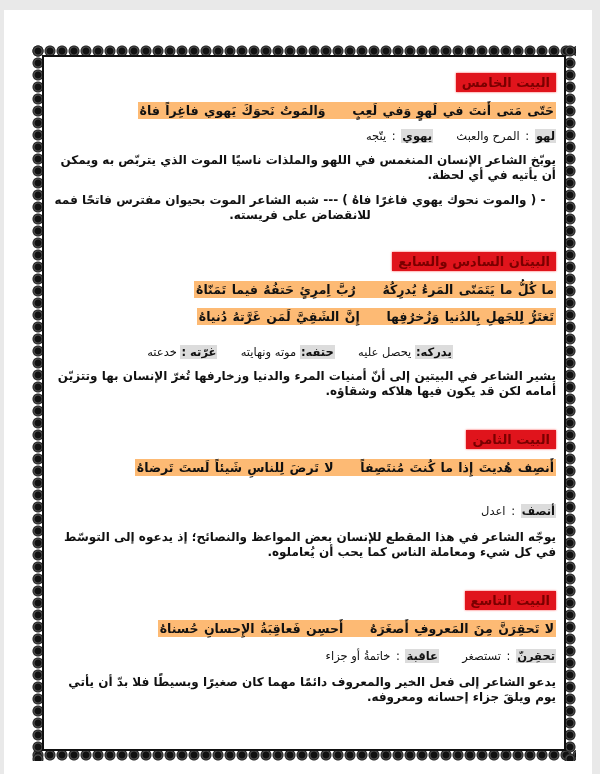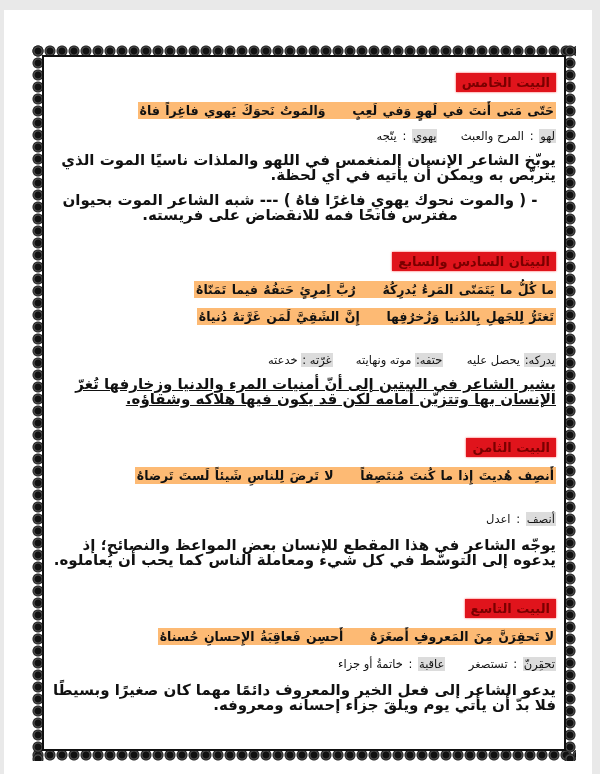--- a/index.html
+++ b/index.html
@@ -90,28 +90,28 @@
       font-size: 12.5px;
       padding: 1px 2px;
       white-space: pre;
       word-spacing: 1px;
     }
     .vocab {
       font-size: 11.5px;
     }
     .vocab .term {
       background: #dcdcdc;
-      font-weight: normal;
+      font-weight: bold;
       padding: 0 1px;
     }
     .vocab .sep { margin: 0 2px; }
     .vocab .gap { display: inline-block; width: 16px; }
     .para {
       font-weight: bold;
-      font-size: 15px;
+      font-size: 12px;
       line-height: 15px;
     }
   </style>
 </head>
 <body>
 
 <div class="page">
   <div class="frame">
     <div class="edge top"></div>
     <div class="edge bottom"></div>
@@ -135,28 +135,28 @@
     <p class="para" style="margin:10px 0 0 0;">يوبّخ الشاعر الإنسان المنغمس في اللهو والملذات ناسيًا الموت الذي يتربّص به ويمكن أن يأتيه في أي لحظة.</p>
     <p class="para" style="margin:10px 0 0 0;text-align:center;">- ( والموت نحوك يهوي فاغرًا فاهُ ) --- شبه الشاعر الموت بحيوان مفترس فاتحًا فمه للانقضاض على فريسته.</p>
   </div>
 
   <div class="section" style="margin-top:28px;">
     <span class="label">البيتان السادس والسابع</span>
     <div style="height:8px"></div>
     <span class="verse">ما كُلُّ ما يَتَمَنّى المَرءُ يُدرِكُهُ     رُبَّ اِمرِئٍ حَتفُهُ فيما تَمَنّاهُ</span>
     <div style="height:8px"></div>
     <span class="verse">تَغتَرُّ لِلجَهلِ بِالدُنيا وَزُخرُفِها     إِنَّ الشَقِيَّ لَمَن غَرَّتهُ دُنياهُ</span>
-    <div class="vocab" style="margin-top:28px;">
+    <div class="vocab" style="margin-top:20px;text-align:center;">
       <span class="term">يدركه:</span> <span>يحصل عليه</span>
       <span class="gap"></span>
       <span class="term">حتفه:</span> <span>موته ونهايته</span>
       <span class="gap"></span>
       <span class="term">غرّته :</span> <span>خدعته</span>
     </div>
-    <p class="para" style="margin:10px 0 0 0;text-decoration:underline;">يشير الشاعر في البيتين إلى أنّ أمنيات المرء والدنيا وزخارفها تُغرّ الإنسان بها وتتزيّن أمامه لكن قد يكون فيها هلاكه وشقاؤه.</p>
+    <p class="para" style="margin:10px 0 0 0;">يشير الشاعر في البيتين إلى أنّ أمنيات المرء والدنيا وزخارفها تُغرّ الإنسان بها وتتزيّن أمامه لكن قد يكون فيها هلاكه وشقاؤه.</p>
   </div>
 
   <div class="section" style="margin-top:30px;">
     <span class="label">البيت الثامن</span>
     <div style="height:8px"></div>
     <span class="verse">أَنصِف هُديتَ إِذا ما كُنتَ مُنتَصِفاً     لا تَرضَ لِلناسِ شَيئاً لَستَ تَرضاهُ</span>
     <div class="vocab" style="margin-top:28px;">
       <span class="term">أنصف</span><span class="sep"> : </span><span>اعدل</span>
     </div>
     <p class="para" style="margin:12px 0 0 0;">يوجّه الشاعر في هذا المقطع للإنسان بعض المواعظ والنصائح؛ إذ يدعوه إلى التوسّط في كل شيء ومعاملة الناس كما يحب أن يُعاملوه.</p>

